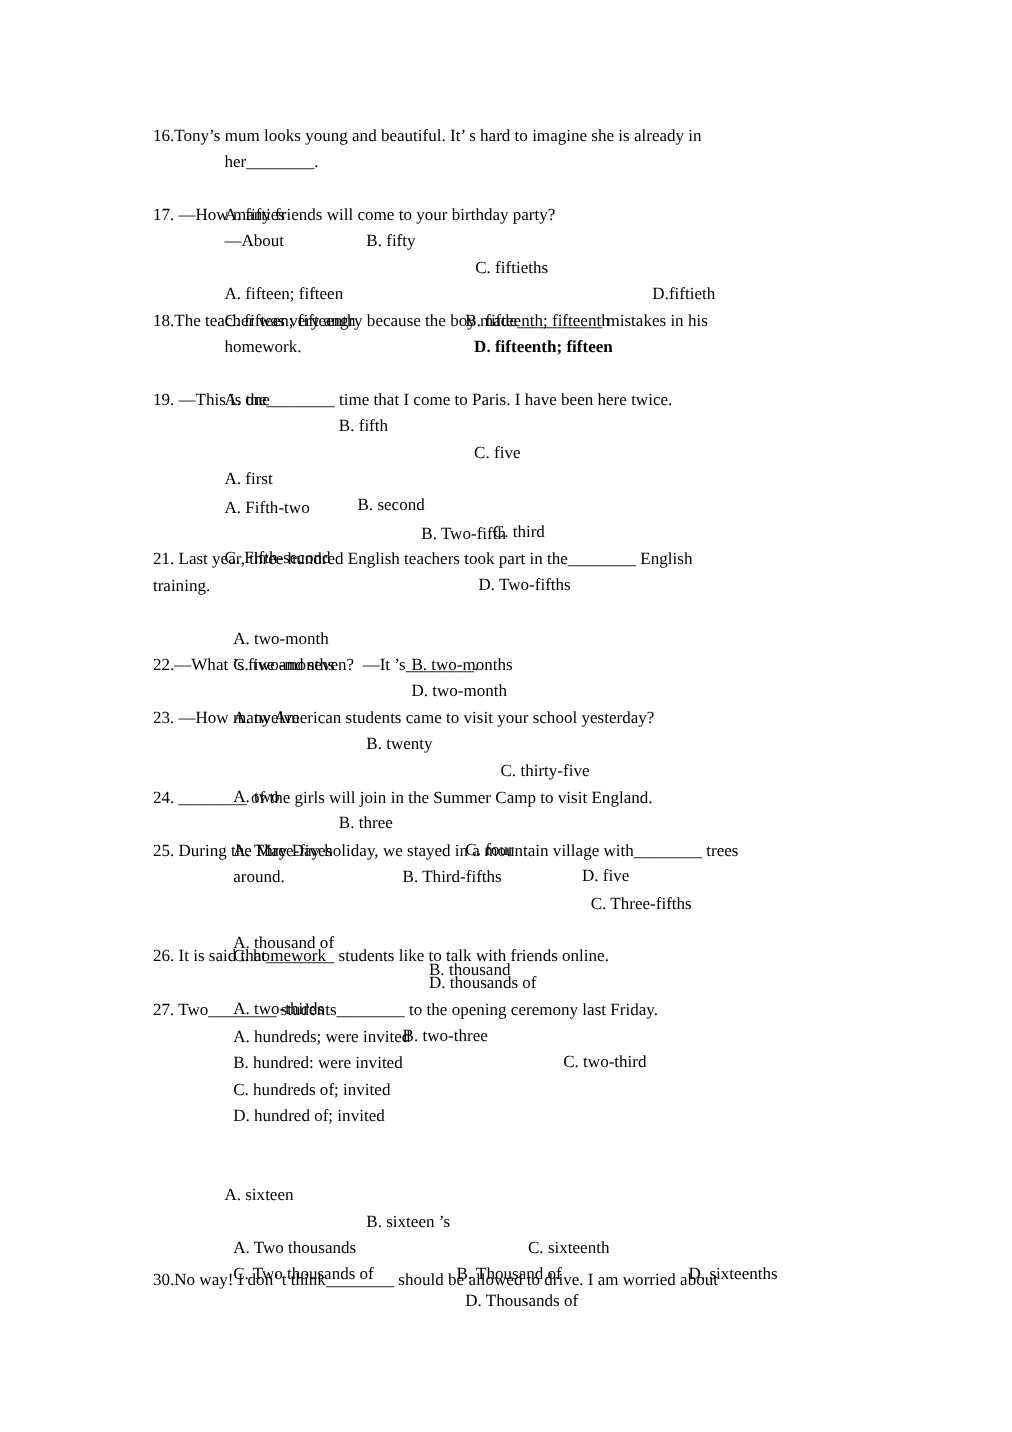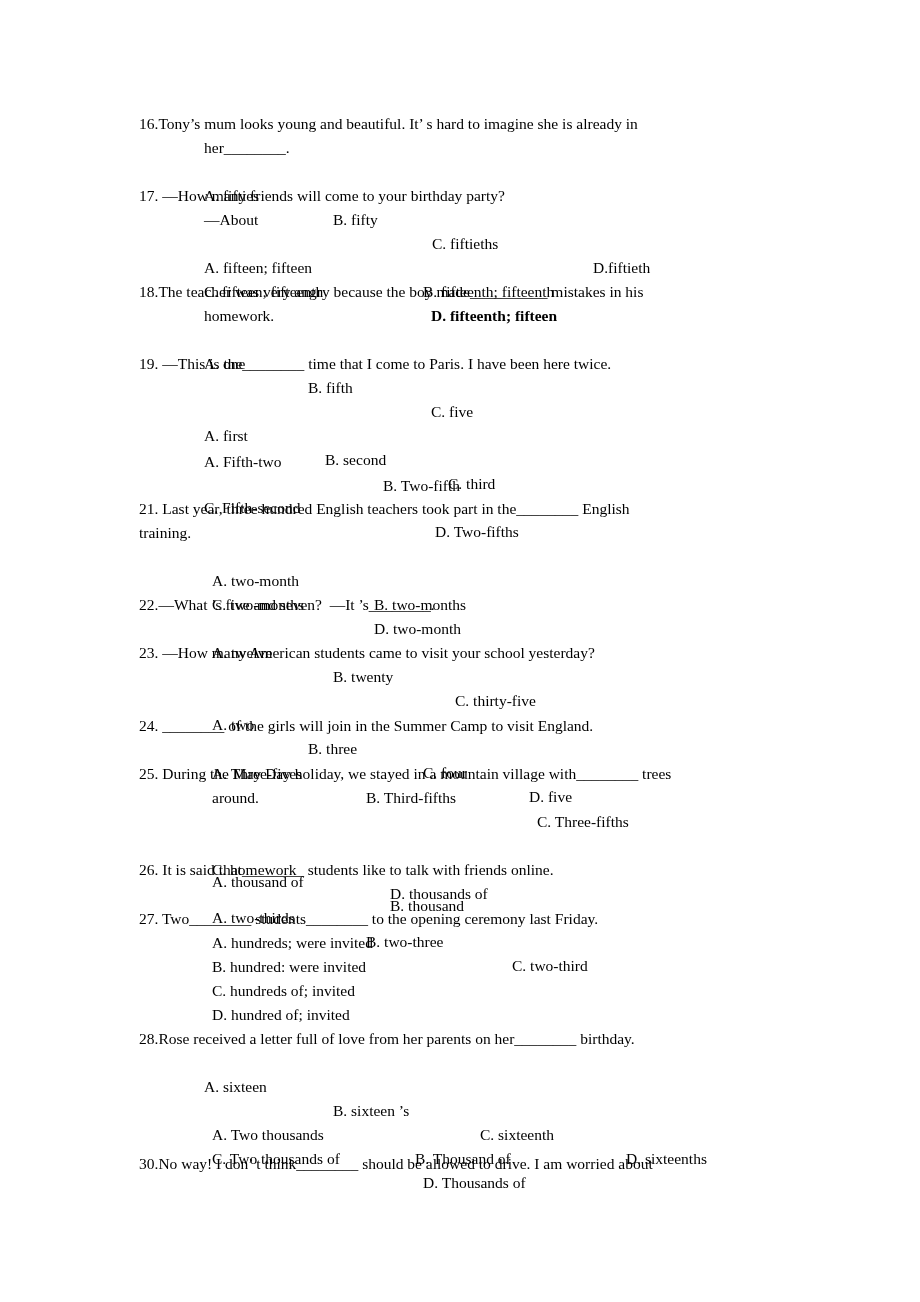--- a/index.html
+++ b/index.html
@@ -86,21 +86,21 @@
 
   <div class="ln" style="left:139px;top:714px;">24. ________ of the girls will join in the Summer Camp to visit England.</div>
   <div class="ln" style="left:0;top:738px;">
     <span class="opt" style="left:212px;">A. Three-fives</span>
     <span class="opt" style="left:366px;">B. Third-fifths</span>
     <span class="opt" style="left:537px;">C. Three-fifths</span>
   </div>
 
   <div class="ln" style="left:139px;top:762px;">25. During the May Day holiday, we stayed in a mountain village with________ trees</div>
   <div class="ln" style="left:212px;top:786px;">around.</div>
-  <div class="ln" style="left:0;top:846px;">
+  <div class="ln" style="left:0;top:822px;">
     <span class="opt" style="left:212px;">A. thousand of</span>
     <span class="opt" style="left:390px;">B. thousand</span>
   </div>
   <div class="ln" style="left:0;top:834px;">
     <span class="opt" style="left:212px;">C. homework</span>
     <span class="opt" style="left:390px;">D. thousands of</span>
   </div>
 
   <div class="ln" style="left:139px;top:858px;">26. It is said that________ students like to talk with friends online.</div>
   <div class="ln" style="left:0;top:882px;">
@@ -108,21 +108,20 @@
     <span class="opt" style="left:366px;">B. two-three</span>
     <span class="opt" style="left:512px;">C. two-third</span>
   </div>
 
   <div class="ln" style="left:139px;top:907px;">27. Two________ students________ to the opening ceremony last Friday.</div>
   <div class="ln" style="left:212px;top:931px;">A. hundreds; were invited</div>
   <div class="ln" style="left:212px;top:955px;">B. hundred: were invited</div>
   <div class="ln" style="left:212px;top:979px;">C. hundreds of; invited</div>
   <div class="ln" style="left:212px;top:1003px;">D. hundred of; invited</div>
 
-  <div class="ln" style="left:139px;top:1027px;">28.Rose received a letter full of love from her parents on her________ birthday.</div>
   <div class="ln" style="left:0;top:1051px;">
     <span class="opt" style="left:204px;">A. sixteen</span>
     <span class="opt" style="left:333px;">B. sixteen ’s</span>
     <span class="opt" style="left:480px;">C. sixteenth</span>
     <span class="opt" style="left:626px;">D. sixteenths</span>
   </div>
 
   <div class="ln" style="left:0;top:1099px;">
     <span class="opt" style="left:212px;">A. Two thousands</span>
     <span class="opt" style="left:415px;">B. Thousand of</span>

